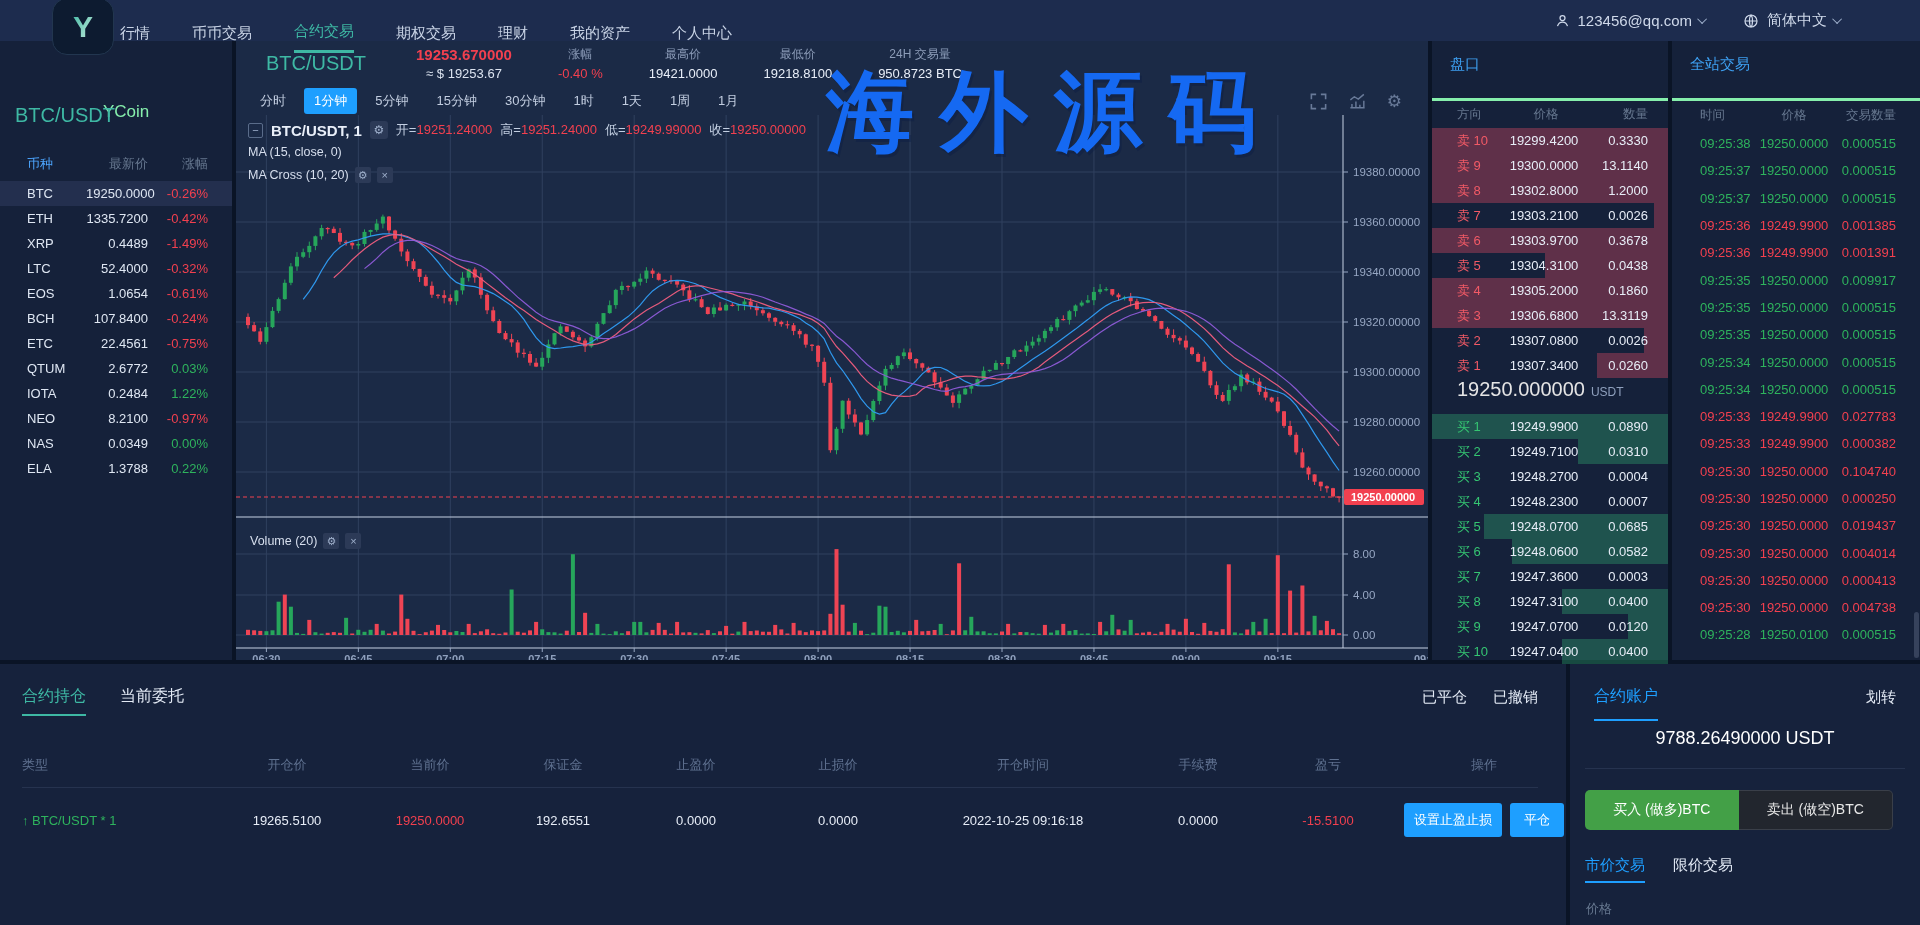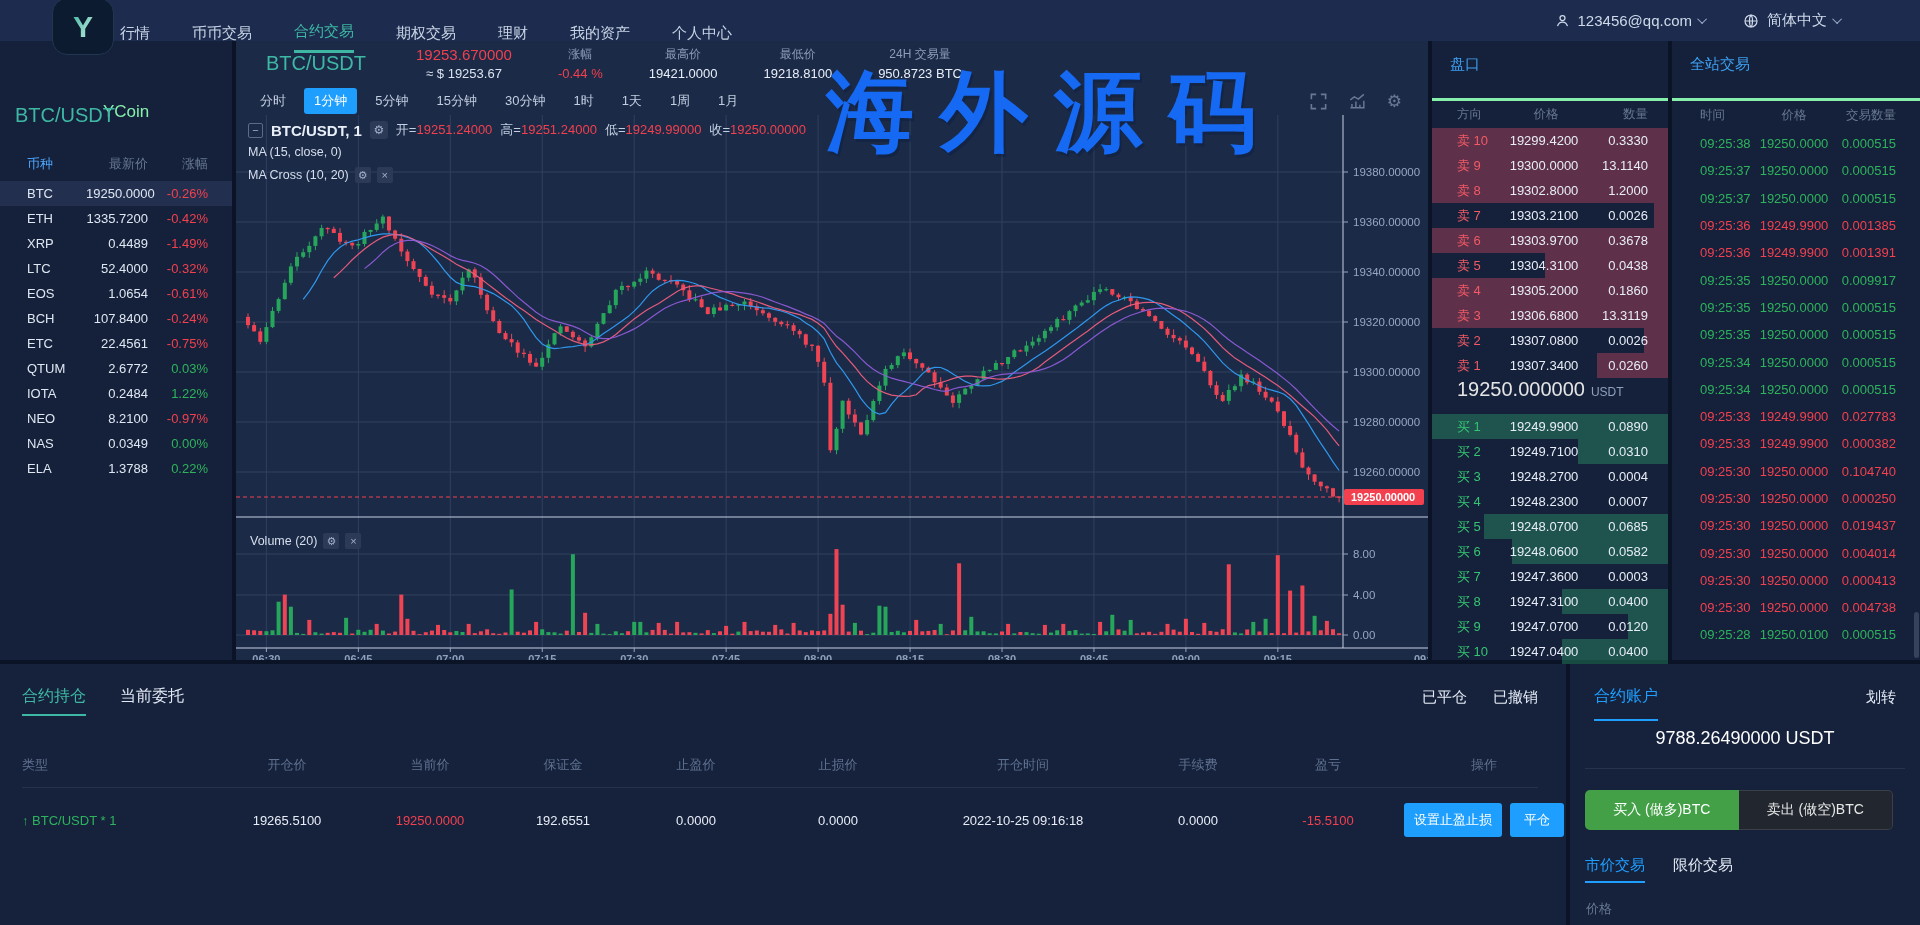--- a/index.html
+++ b/index.html
@@ -35,21 +35,21 @@
 .up{color:#2eb35d}.down{color:#f2404f}
 
 
 .chartpanel{position:absolute;left:236px;top:41px;width:1192px;height:619px;background:#1b2a46;overflow:hidden}
 .ch-header{position:absolute;left:0;top:0;width:100%;height:44px;display:flex;align-items:center;padding-left:30px;gap:46px}
 .pair{font-size:20px;color:#3eb8a4;margin-right:4px}
 .stat{display:flex;flex-direction:column;align-items:center;gap:3px}
 .stat .lb{font-size:12px;color:#8c9cb8}
 .stat .vl{font-size:13px;color:#e8eef8}
 .red{color:#f2404f!important}
-.pxmain{font-size:15px;font-weight:normal;color:#f2404f}
+.pxmain{font-size:15px;font-weight:bold;color:#f2404f}
 .pxapprox{font-size:13px;color:#dbe3f0}
 .intervals{position:absolute;left:14px;top:46px;height:28px;display:flex;gap:8px;align-items:center;font-size:13px;color:#c2cde0}
 .int{padding:4px 10px;border-radius:3px;cursor:pointer}
 .int.active{background:#1e9fff;color:#fff}
 .toolbar{position:absolute;right:26px;top:50px;display:flex;gap:20px;align-items:center;z-index:20}
 .tbico{cursor:pointer;opacity:.85}
 .gearbox{display:inline-flex;align-items:center;justify-content:center;width:18px;height:18px;
   background:#2c3a57;border-radius:3px;color:#9fb0cc;font-size:12px;cursor:pointer}
 .legend1{position:absolute;left:12px;top:80px;display:flex;align-items:center;gap:8px;font-size:13px;z-index:10}
 .lgtitle{font-size:15px;font-weight:bold;color:#e9eff9}
@@ -251,21 +251,21 @@
 
   <div class="chartpanel">
     <div class="ch-header">
       <span class="pair">BTC/USDT</span>
       <span class="stat">
         <span class="pxmain">19253.670000</span>
         <span class="pxapprox">≈ $ 19253.67</span>
       </span>
       <span class="stat">
         <span class="lb">涨幅</span>
-        <span class="vl red">-0.44 %</span>
+        <span class="vl red">-0.40 %</span>
       </span>
       <span class="stat">
         <span class="lb">最高价</span>
         <span class="vl">19421.0000</span>
       </span>
       <span class="stat">
         <span class="lb">最低价</span>
         <span class="vl">19218.8100</span>
       </span>
       <span class="stat">

